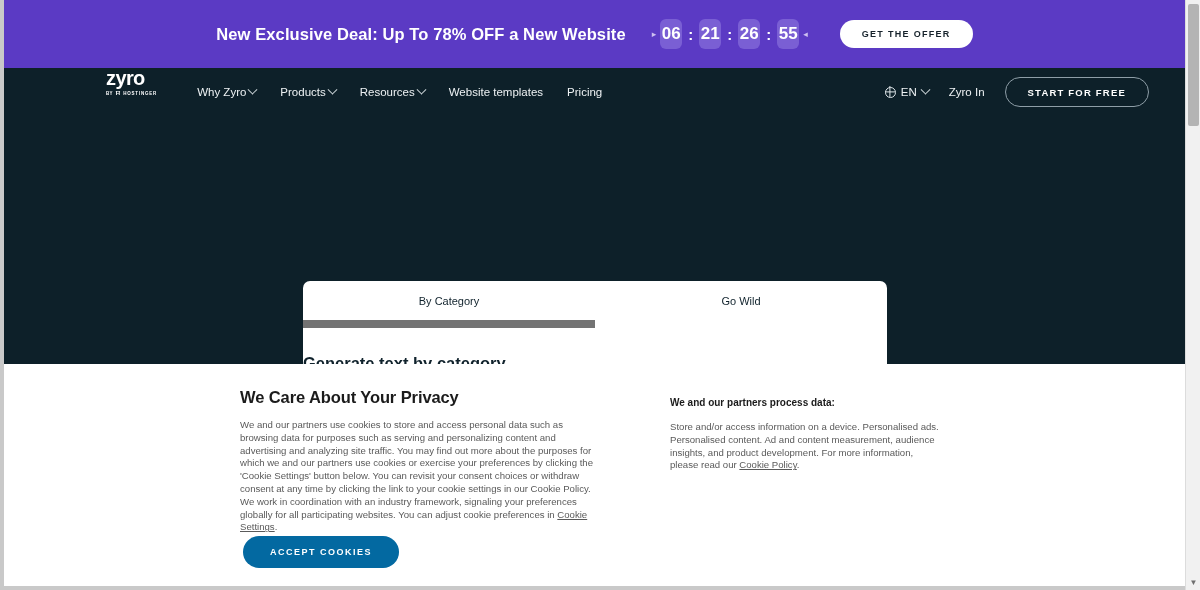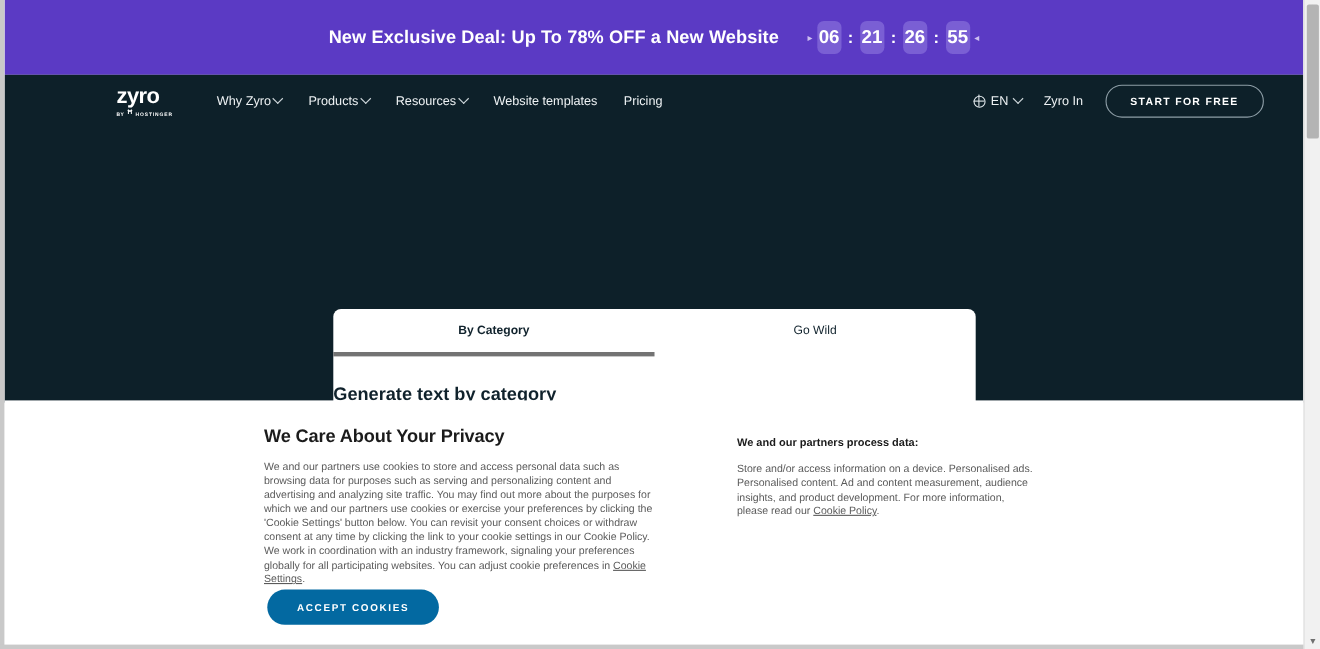--- a/index.html
+++ b/index.html
@@ -139,21 +139,20 @@
     position: relative;
     width: 100%;
     height: 298px;
     background: #0d2029;
     overflow: hidden;
   }
 
   
   .navbar {
     display: flex;
-    align-items: center;
     height: 48px;
     padding: 0 36px 0 102px;
   }
   .logo {
     display: flex;
     flex-direction: column;
     align-items: flex-start;
     margin-right: 40px;
     cursor: pointer;
   }
@@ -296,22 +295,22 @@
   }
   .gen-tab {
     width: 50%;
     text-align: center;
     font-size: 11px;
     color: #10222c;
     padding-bottom: 13px;
     cursor: pointer;
   }
   .gen-tab.active {
-    font-weight: bold;
-    border-bottom: 4px solid #737373;
+    font-weight: normal;
+    border-bottom: 8px solid #737373;
   }
   .gen-subtitle {
     margin-top: 26px;
     font-size: 16.5px;
     font-weight: bold;
     color: #10222c;
   }
 
   
   .cookie {
@@ -388,20 +387,21 @@
         <span class="cd-box">06</span>
         <span class="cd-colon">:</span>
         <span class="cd-box">21</span>
         <span class="cd-colon">:</span>
         <span class="cd-box">26</span>
         <span class="cd-colon">:</span>
         <span class="cd-box">55</span>
         <span class="cd-caret">◂</span>
       </div>
 
+      <button class="promo-cta">GET THE OFFER</button>
     </div>
 
     <div class="hero">
 
       <div class="navbar">
 
         <div class="logo">
           <div class="logo-word">zyro</div>
           <div class="logo-sub">
             <span class="logo-sub-by">BY</span>

